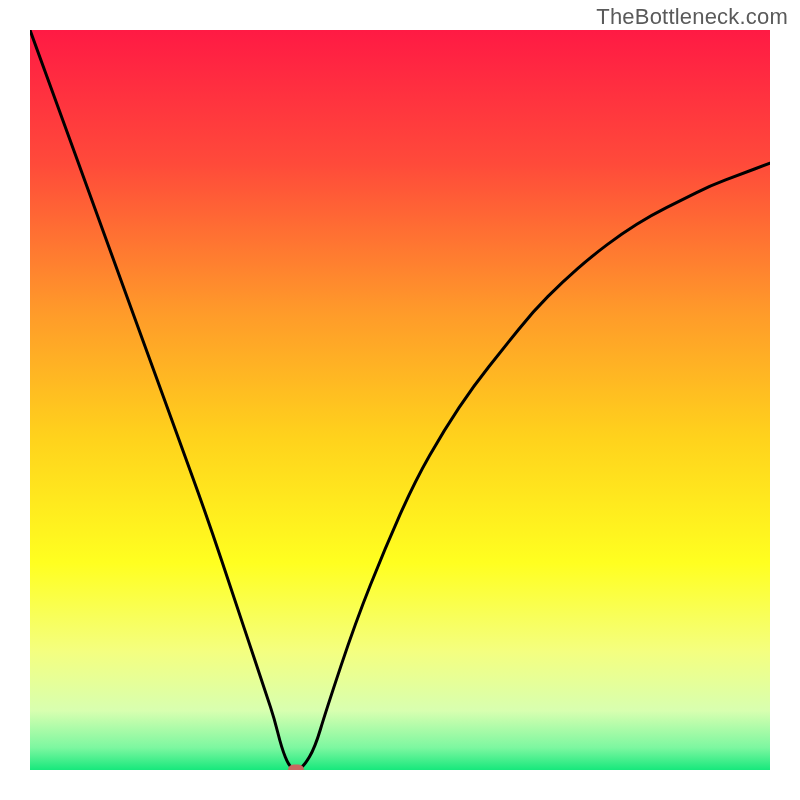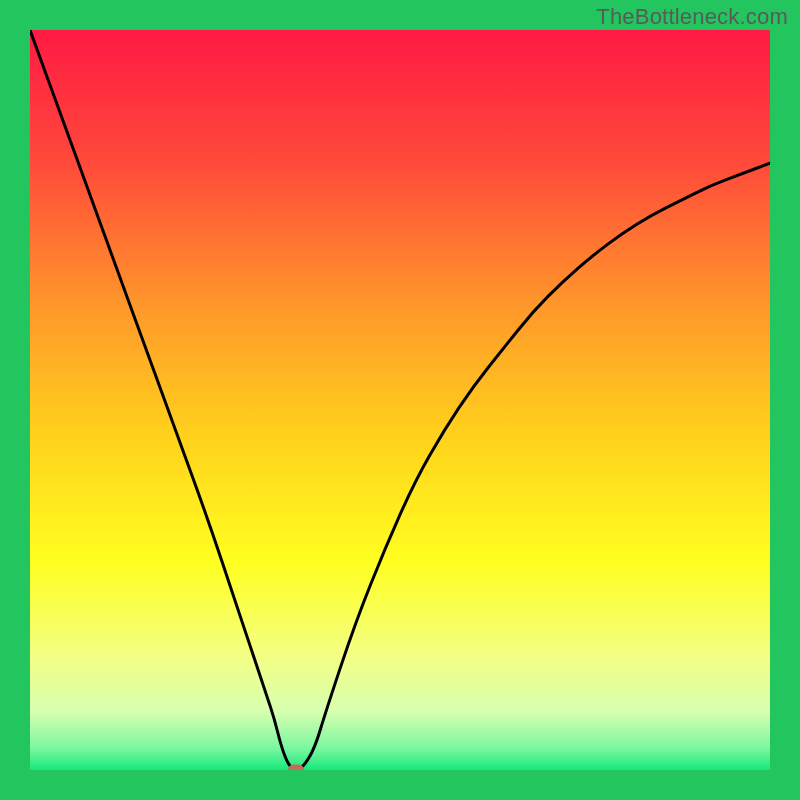--- a/index.html
+++ b/index.html
@@ -8,21 +8,21 @@
     width: 800px;
     height: 800px;
     overflow: hidden;
     background: #000;
     font-family: Arial, Helvetica, sans-serif;
   }
   .frame {
     position: relative;
     width: 800px;
     height: 800px;
-    background: #22c55e;
+    background: #ffffff;
   }
   .watermark {
     position: absolute;
     top: 4px;
     right: 12px;
     color: #5a5a5a;
     font-size: 22px;
     font-weight: 500;
     letter-spacing: 0.2px;
     z-index: 5;

